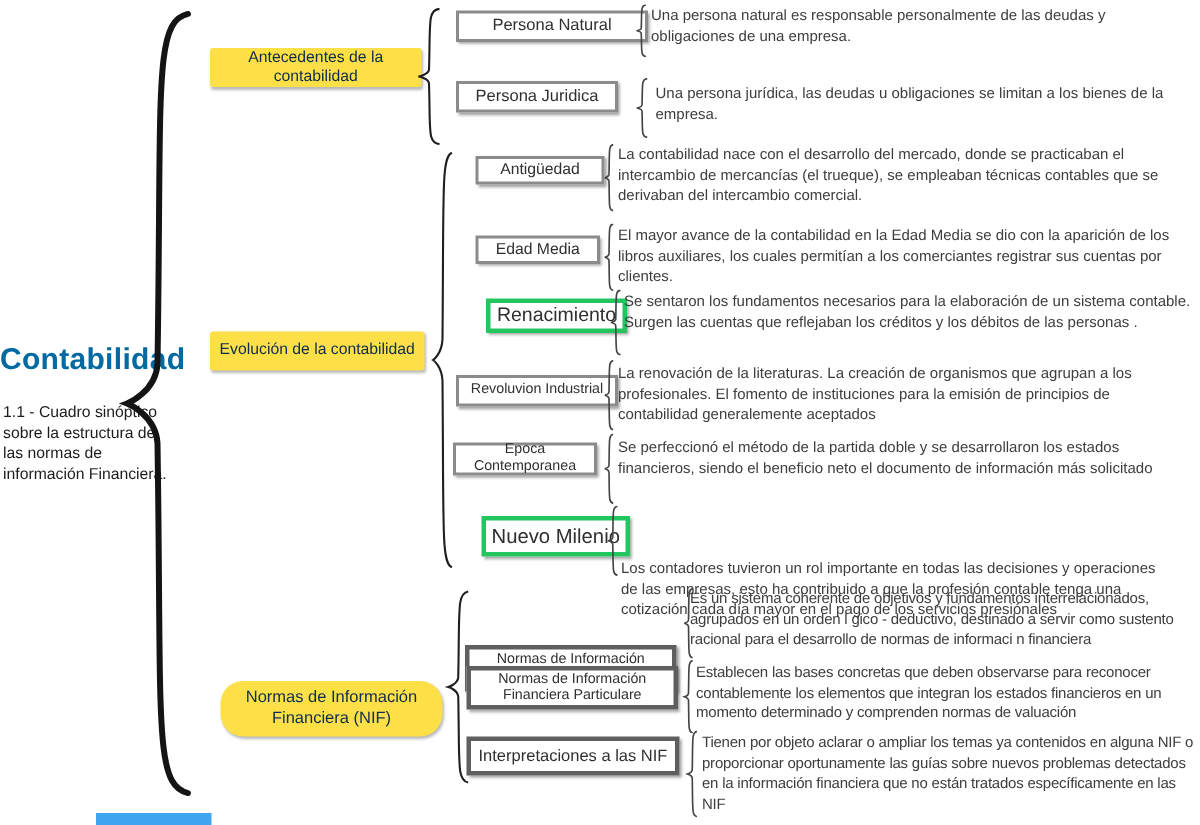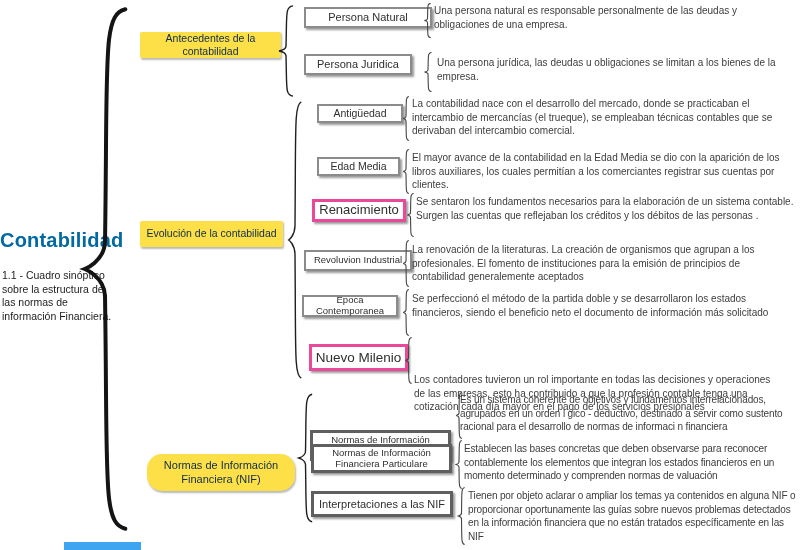--- a/index.html
+++ b/index.html
@@ -18,21 +18,21 @@
   .blue-label{
     background:#fde047;color:#0d2b4e;display:flex;align-items:center;justify-content:center;
     text-align:center;border-radius:2px;box-shadow:1px 1.5px 2px rgba(0,0,0,.28);
     line-height:1.25;padding:1px 3px;box-sizing:border-box;
   }
   .term-box{
     background:#fff;border:2px solid #8b8b8b;box-shadow:1.5px 1.5px 2px rgba(0,0,0,.4);
     display:flex;align-items:center;justify-content:center;text-align:center;
     color:#2f2f2f;box-sizing:border-box;line-height:1.15;padding:1px 2px;
   }
-  .term-box.thick{border:3px solid #ec4899;}
+  .term-box.thick{border:3px solid #22c55e;margin-left:12px;}
   .term-box.dark{border:3px solid #5f5f5f;}
   .desc{
     color:#3d3d3d;font-size:10px;line-height:1.35;
   }
   .tight{letter-spacing:-0.15px;}
   svg.brace{display:block;}
   svg.brace path{fill:none;stroke:#3a3a3a;vector-effect:non-scaling-stroke;}
   svg.brace.big path{stroke:#141414;stroke-width:4;stroke-linecap:round;}
   svg.brace.section path{stroke:#1f1f1f;stroke-width:1.4;}
   svg.brace.small path{stroke:#444;stroke-width:1.1;}

